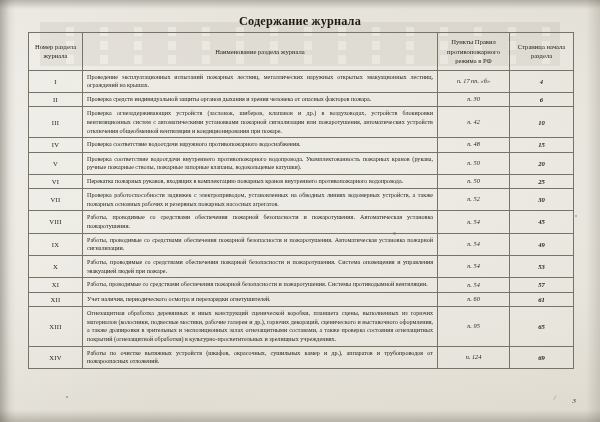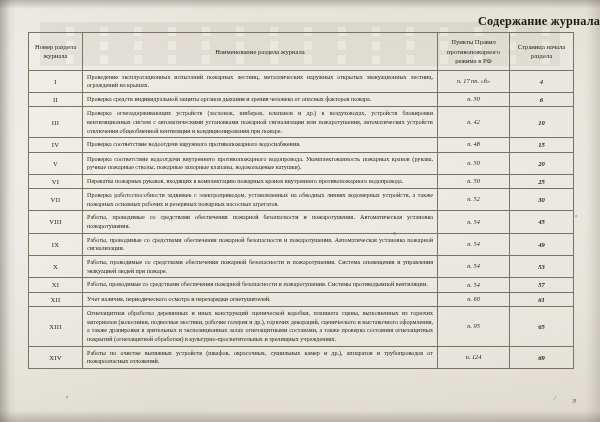--- a/index.html
+++ b/index.html
@@ -65,21 +65,21 @@
   #content-layer {
     position: absolute;
     inset: 0;
   }
 
   
   .doc-title {
     position: absolute;
     left: 0; top: 14px;
     width: 600px;
-    text-align: right;
+    text-align: center;
     font-size: 12.3px;
     font-weight: bold;
     letter-spacing: 0.15px;
     color: #1d1a14;
   }
 
   
   .toc-table {
     position: absolute;
     left: 28px;

